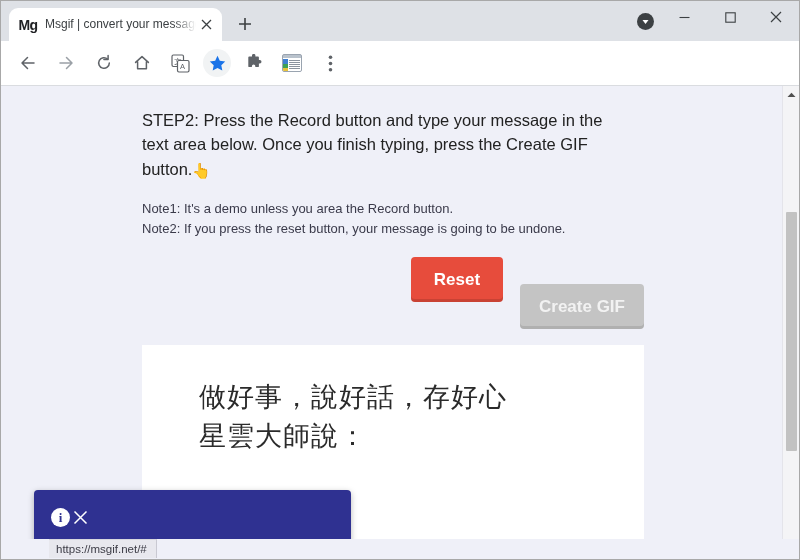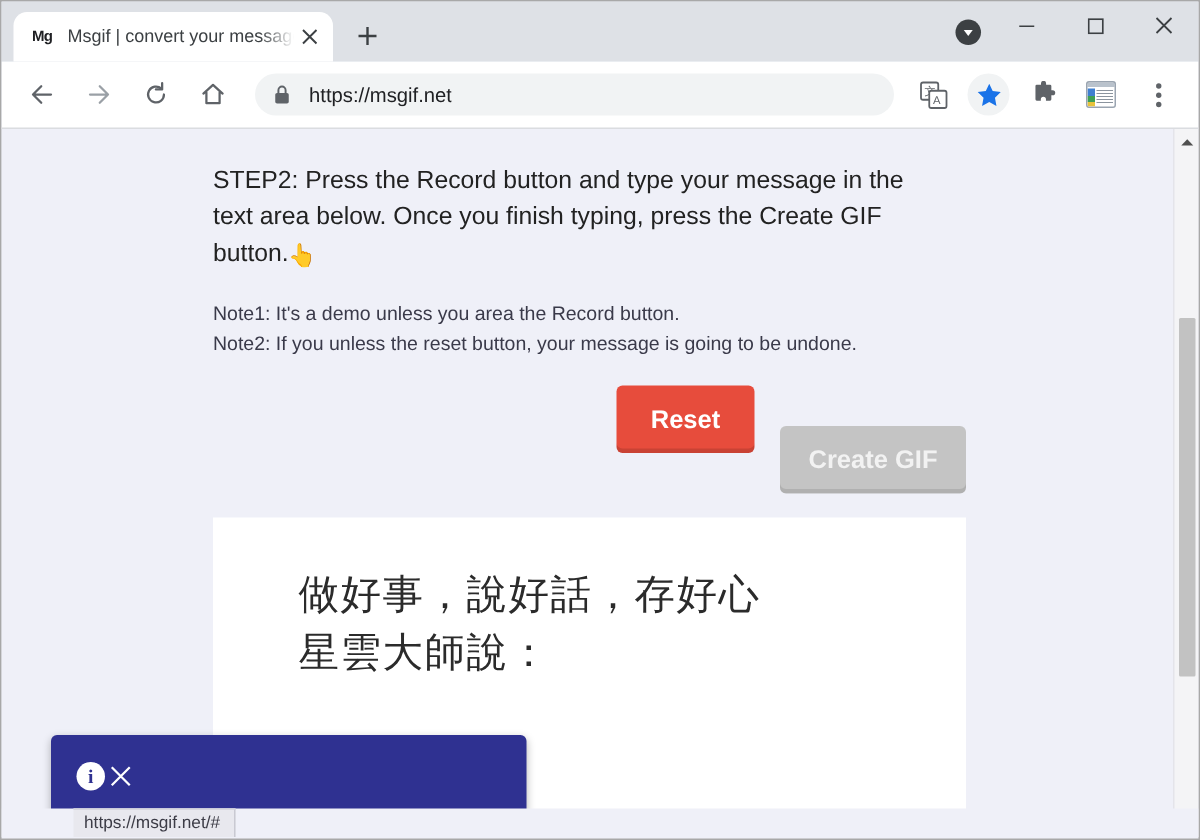--- a/index.html
+++ b/index.html
@@ -45,21 +45,21 @@
     padding: 0 6px 0 11px;
     box-sizing: border-box;
   }
   .tab-favicon {
     width: 16px;
     height: 16px;
     flex: 0 0 16px;
     display: flex;
     align-items: center;
     justify-content: center;
-    font-size: 10px;
+    font-size: 14px;
     font-weight: bold;
     color: #202124;
     font-family: "Liberation Sans", sans-serif;
     letter-spacing: -0.5px;
   }
   .tab-title {
     flex: 1 1 auto;
     margin-left: 9px;
     font-size: 12px;
     color: #3c4043;
@@ -437,29 +437,20 @@
         <path d="M13.1 1.4 L13.1 5.6 L8.9 5.6" stroke="#5f6368" stroke-width="1.5" fill="none" stroke-linecap="round" stroke-linejoin="round"></path>
       </svg>
     </div>
 
     <div class="tb-icon">
       <svg width="18" height="18" viewBox="0 0 18 18">
         <path d="M2.6 8.4 L9 2.6 L15.4 8.4 M4.6 7.6 L4.6 14.8 L13.4 14.8 L13.4 7.6" stroke="#5f6368" stroke-width="1.5" fill="none" stroke-linejoin="round" stroke-linecap="round"></path>
       </svg>
     </div>
 
-    <div class="omnibox">
-      <span class="lock">
-        <svg width="12" height="14" viewBox="0 0 12 14">
-          <rect x="1.5" y="6" width="9" height="7" rx="1.2" fill="#5f6368"></rect>
-          <path d="M3.6 6 L3.6 4.1 A2.4 2.4 0 0 1 8.4 4.1 L8.4 6" stroke="#5f6368" stroke-width="1.3" fill="none"></path>
-        </svg>
-      </span>
-      <span class="url" title="https://msgif.net">https://msgif.net</span>
-    </div>
 
     <div class="tb-icon">
       <svg width="19" height="19" viewBox="0 0 19 19">
         <rect x="1" y="1" width="11.5" height="11.5" rx="1.4" fill="none" stroke="#5f6368" stroke-width="1.2"></rect>
         <text x="3.3" y="9.6" font-family="Liberation Sans, sans-serif" font-size="7.5" fill="#5f6368">文</text>
         <rect x="6.5" y="6.5" width="11.5" height="11.5" rx="1.4" fill="#ffffff" stroke="#5f6368" stroke-width="1.2"></rect>
         <text x="9" y="15.3" font-family="Liberation Sans, sans-serif" font-size="7.5" fill="#5f6368">A</text>
       </svg>
     </div>
 
@@ -491,21 +482,21 @@
   <div class="viewport">
 
     <div class="page">
 
       <div class="content">
 
         <p class="step-text"><span>STEP2: Press the Record button and type your message in the text area below. Once you finish typing, press the Create GIF button.</span><span class="hand-emoji">👆</span></p>
 
         <div class="note-block">
           <p class="note">Note1: It's a demo unless you area the Record button.</p>
-          <p class="note">Note2: If you unless the reset button, your message is going to be undone.</p>
+          <p class="note">Note2: If you press the reset button, your message is going to be undone.</p>
         </div>
 
         <div class="btn-row">
           <button class="btn btn-reset">Reset</button>
           <button class="btn btn-create">Create GIF</button>
         </div>
       </div>
 
       <div class="msgbox">
         <div class="msg-line">做好事，說好話，存好心</div>

